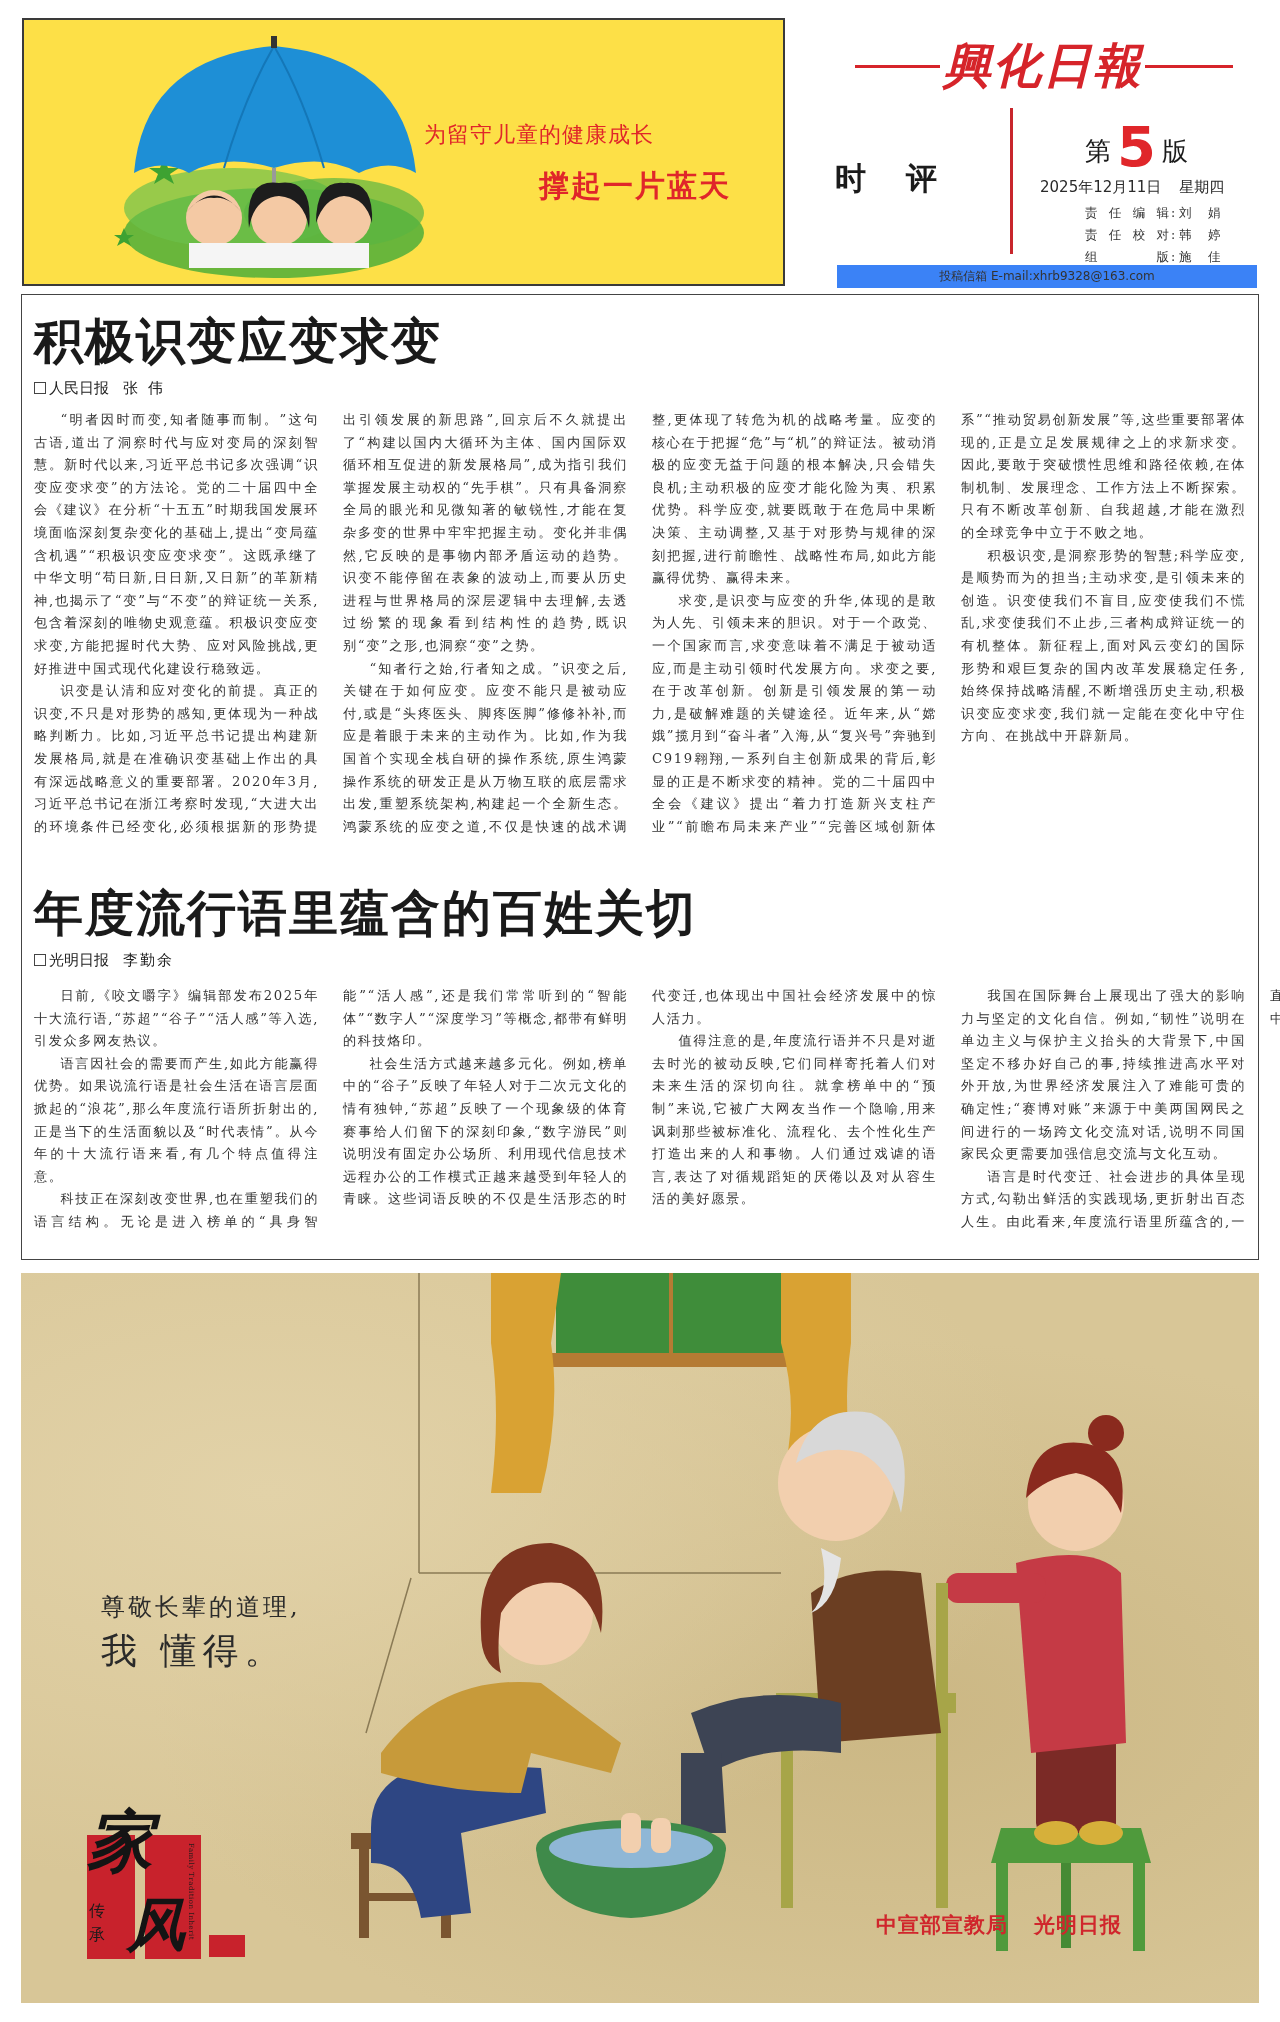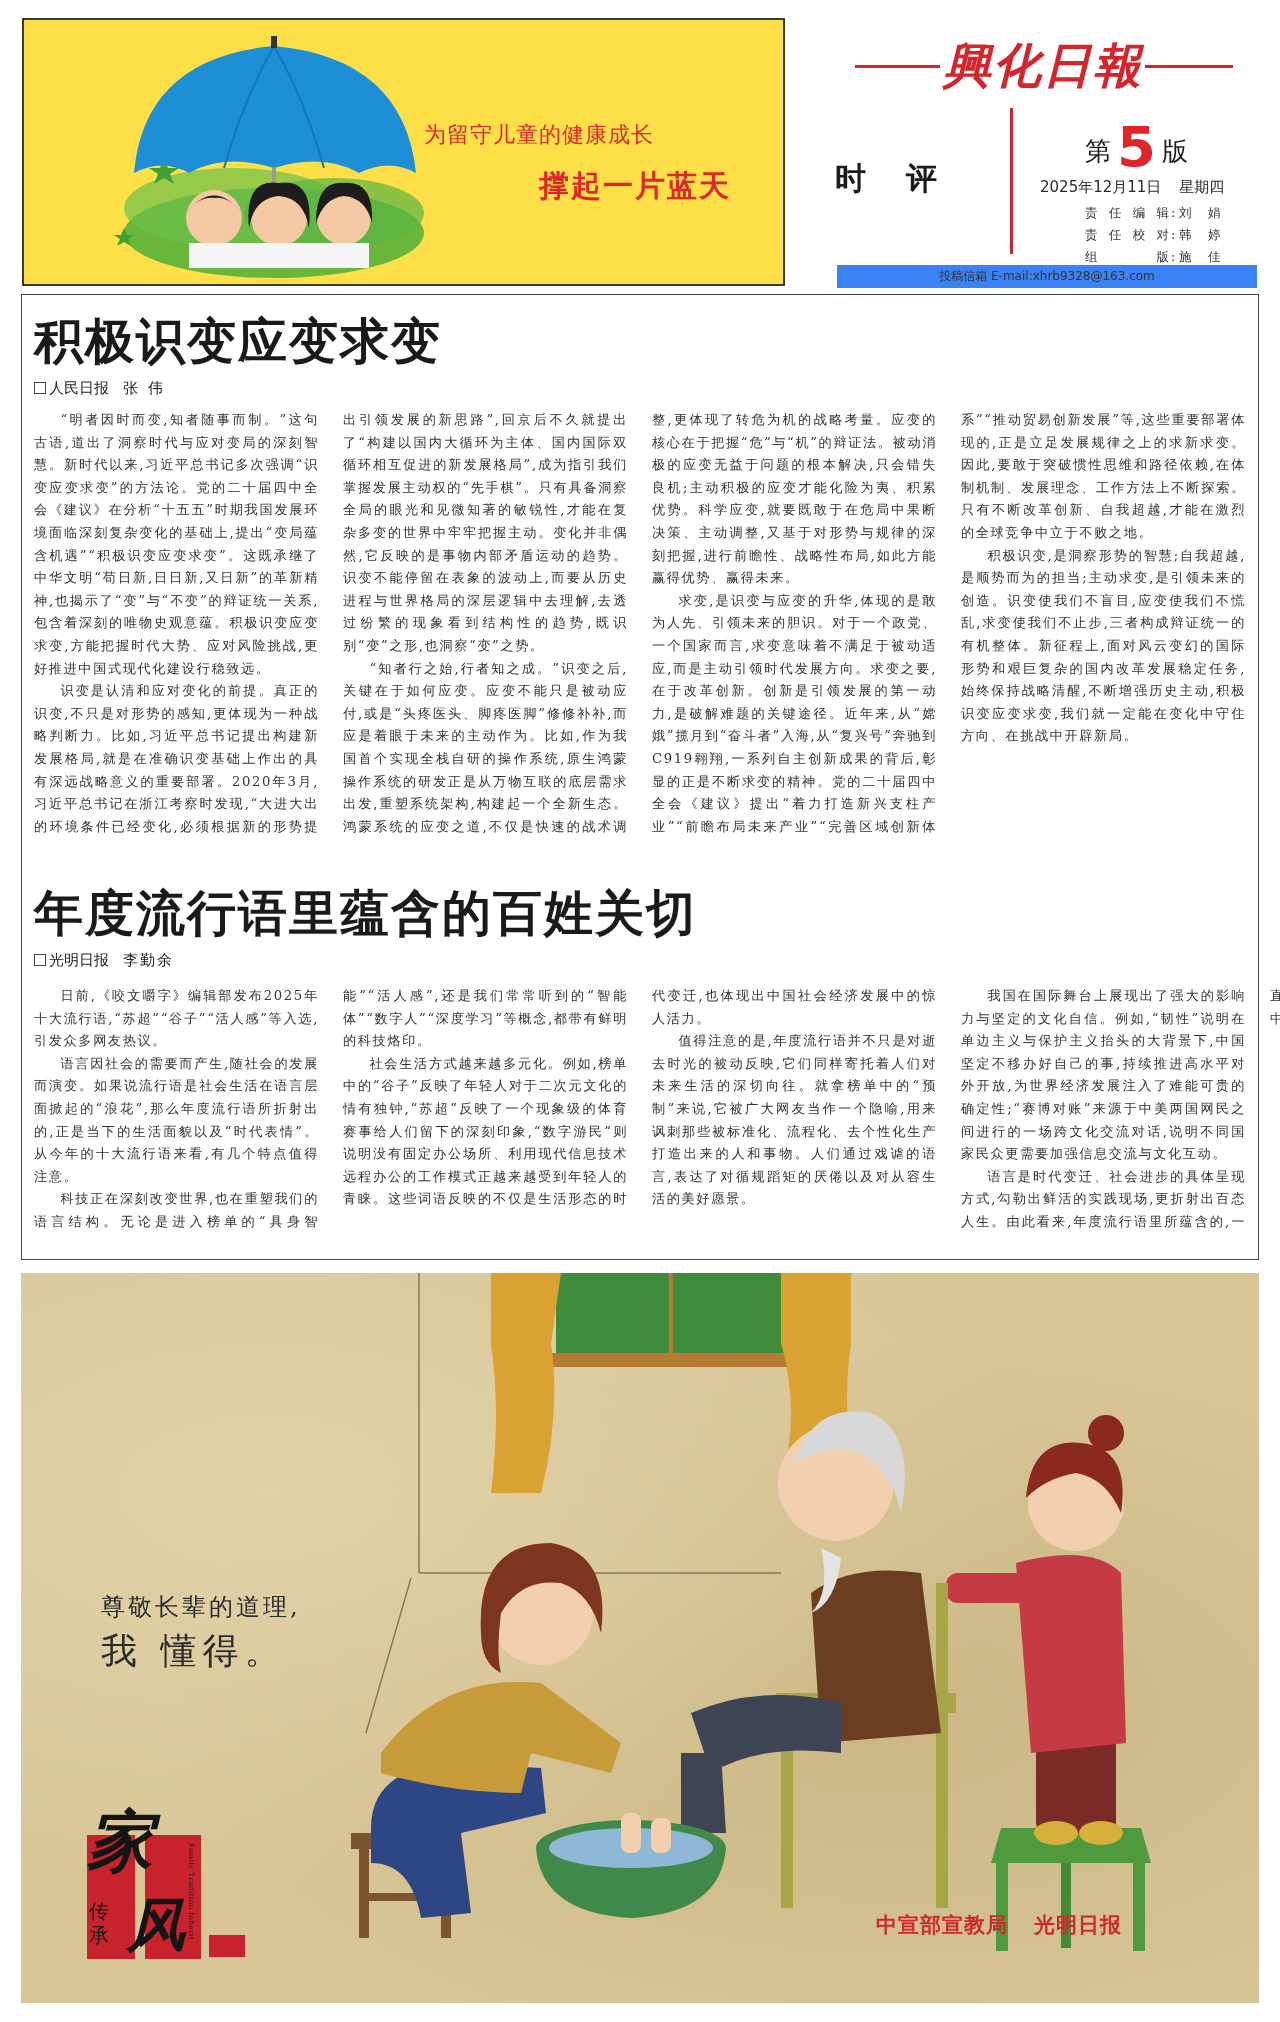--- a/index.html
+++ b/index.html
@@ -87,21 +87,21 @@
     position: absolute; left: 80px; top: 318px; font-family: "DejaVu Serif", serif; color: #2a2a2a;
   }
   .caption .l1 { font-size: 24px; letter-spacing: 3px; }
   .caption .l2 { font-size: 36px; letter-spacing: 6px; margin-top: 4px; }
   .seal { position: absolute; left: 66px; top: 530px; width: 175px; height: 165px; }
   .seal .red-a { position: absolute; left: 0; top: 32px; width: 48px; height: 124px; background: #c8222c; }
   .seal .red-b { position: absolute; left: 58px; top: 32px; width: 56px; height: 124px; background: #c8222c; }
   .seal .red-c { position: absolute; left: 122px; top: 132px; width: 36px; height: 22px; background: #c8222c; }
   .seal .big1 { position: absolute; left: 0; top: -6px; font-size: 66px; font-weight: bold; font-style: italic; color: #141414; font-family: "DejaVu Serif", serif; }
   .seal .big2 { position: absolute; left: 40px; top: 84px; font-size: 58px; font-weight: bold; font-style: italic; color: #141414; font-family: "DejaVu Serif", serif; }
-  .seal .small { position: absolute; left: 2px; top: 96px; width: 20px; font-size: 20px; line-height: 24px; color: #1a1a1a; font-family: "DejaVu Serif", serif; }
+  .seal .small { position: absolute; left: 2px; top: 96px; width: 20px; font-size: 16px; line-height: 24px; color: #1a1a1a; font-family: "DejaVu Serif", serif; }
   .seal .vert { position: absolute; left: 100px; top: 40px; writing-mode: vertical-rl; font-size: 7px; color: #2a1a1a; font-family: "DejaVu Serif", serif; letter-spacing: 0.5px; }
   .credits {
     position: absolute; left: 855px; top: 638px; font-family: "DejaVu Serif", serif; font-weight: bold;
     font-size: 21px; color: #d0262c; letter-spacing: 1px; white-space: nowrap;
   }
   .credits span + span { margin-left: 26px; }
 </style>
 </head>
 <body>
 
@@ -157,30 +157,30 @@
 
   <div class="headline" style="top:14px;">积极识变应变求变</div>
   <div class="byline" style="top:84px;">
     <span class="box-mark"></span><span>人民日报</span><span class="author">张伟</span>
   </div>
   <div class="cols" style="top:114px; height:430px;">
     <p>“明者因时而变,知者随事而制。”这句古语,道出了洞察时代与应对变局的深刻智慧。新时代以来,习近平总书记多次强调“识变应变求变”的方法论。党的二十届四中全会《建议》在分析“十五五”时期我国发展环境面临深刻复杂变化的基础上,提出“变局蕴含机遇”“积极识变应变求变”。这既承继了中华文明“苟日新,日日新,又日新”的革新精神,也揭示了“变”与“不变”的辩证统一关系,包含着深刻的唯物史观意蕴。积极识变应变求变,方能把握时代大势、应对风险挑战,更好推进中国式现代化建设行稳致远。</p>
     <p>识变是认清和应对变化的前提。真正的识变,不只是对形势的感知,更体现为一种战略判断力。比如,习近平总书记提出构建新发展格局,就是在准确识变基础上作出的具有深远战略意义的重要部署。2020年3月,习近平总书记在浙江考察时发现,“大进大出的环境条件已经变化,必须根据新的形势提出引领发展的新思路”,回京后不久就提出了“构建以国内大循环为主体、国内国际双循环相互促进的新发展格局”,成为指引我们掌握发展主动权的“先手棋”。只有具备洞察全局的眼光和见微知著的敏锐性,才能在复杂多变的世界中牢牢把握主动。变化并非偶然,它反映的是事物内部矛盾运动的趋势。识变不能停留在表象的波动上,而要从历史进程与世界格局的深层逻辑中去理解,去透过纷繁的现象看到结构性的趋势,既识别“变”之形,也洞察“变”之势。</p>
     <p>“知者行之始,行者知之成。”识变之后,关键在于如何应变。应变不能只是被动应付,或是“头疼医头、脚疼医脚”修修补补,而应是着眼于未来的主动作为。比如,作为我国首个实现全栈自研的操作系统,原生鸿蒙操作系统的研发正是从万物互联的底层需求出发,重塑系统架构,构建起一个全新生态。鸿蒙系统的应变之道,不仅是快速的战术调整,更体现了转危为机的战略考量。应变的核心在于把握“危”与“机”的辩证法。被动消极的应变无益于问题的根本解决,只会错失良机;主动积极的应变才能化险为夷、积累优势。科学应变,就要既敢于在危局中果断决策、主动调整,又基于对形势与规律的深刻把握,进行前瞻性、战略性布局,如此方能赢得优势、赢得未来。</p>
     <p>求变,是识变与应变的升华,体现的是敢为人先、引领未来的胆识。对于一个政党、一个国家而言,求变意味着不满足于被动适应,而是主动引领时代发展方向。求变之要,在于改革创新。创新是引领发展的第一动力,是破解难题的关键途径。近年来,从“嫦娥”揽月到“奋斗者”入海,从“复兴号”奔驰到C919翱翔,一系列自主创新成果的背后,彰显的正是不断求变的精神。党的二十届四中全会《建议》提出“着力打造新兴支柱产业”“前瞻布局未来产业”“完善区域创新体系”“推动贸易创新发展”等,这些重要部署体现的,正是立足发展规律之上的求新求变。因此,要敢于突破惯性思维和路径依赖,在体制机制、发展理念、工作方法上不断探索。只有不断改革创新、自我超越,才能在激烈的全球竞争中立于不败之地。</p>
-    <p>积极识变,是洞察形势的智慧;自我超越,是顺势而为的担当;主动求变,是引领未来的创造。识变使我们不盲目,应变使我们不慌乱,求变使我们不止步,三者构成辩证统一的有机整体。新征程上,面对风云变幻的国际形势和艰巨复杂的国内改革发展稳定任务,始终保持战略清醒,不断增强历史主动,积极识变应变求变,我们就一定能在变化中守住方向、在挑战中开辟新局。</p>
+    <p>积极识变,是洞察形势的智慧;科学应变,是顺势而为的担当;主动求变,是引领未来的创造。识变使我们不盲目,应变使我们不慌乱,求变使我们不止步,三者构成辩证统一的有机整体。新征程上,面对风云变幻的国际形势和艰巨复杂的国内改革发展稳定任务,始终保持战略清醒,不断增强历史主动,积极识变应变求变,我们就一定能在变化中守住方向、在挑战中开辟新局。</p>
   </div>
 
   <div class="headline" style="top:586px;">年度流行语里蕴含的百姓关切</div>
   <div class="byline" style="top:656px;">
     <span class="box-mark"></span><span>光明日报</span><span class="author" style="letter-spacing:2px;">李勤余</span>
   </div>
   <div class="cols" style="top:690px; height:270px;">
     <p>日前,《咬文嚼字》编辑部发布2025年十大流行语,“苏超”“谷子”“活人感”等入选,引发众多网友热议。</p>
-    <p>语言因社会的需要而产生,随社会的发展而演变。如果说流行语是社会生活在语言层面掀起的“浪花”,那么年度流行语所折射出的,正是当下的生活面貌以及“时代表情”。从今年的十大流行语来看,有几个特点值得注意。</p>
+    <p>语言因社会的需要而产生,如此方能赢得优势。如果说流行语是社会生活在语言层面掀起的“浪花”,那么年度流行语所折射出的,正是当下的生活面貌以及“时代表情”。从今年的十大流行语来看,有几个特点值得注意。</p>
     <p>科技正在深刻改变世界,也在重塑我们的语言结构。无论是进入榜单的“具身智能”“活人感”,还是我们常常听到的“智能体”“数字人”“深度学习”等概念,都带有鲜明的科技烙印。</p>
     <p>社会生活方式越来越多元化。例如,榜单中的“谷子”反映了年轻人对于二次元文化的情有独钟,“苏超”反映了一个现象级的体育赛事给人们留下的深刻印象,“数字游民”则说明没有固定办公场所、利用现代信息技术远程办公的工作模式正越来越受到年轻人的青睐。这些词语反映的不仅是生活形态的时代变迁,也体现出中国社会经济发展中的惊人活力。</p>
     <p>值得注意的是,年度流行语并不只是对逝去时光的被动反映,它们同样寄托着人们对未来生活的深切向往。就拿榜单中的“预制”来说,它被广大网友当作一个隐喻,用来讽刺那些被标准化、流程化、去个性化生产打造出来的人和事物。人们通过戏谑的语言,表达了对循规蹈矩的厌倦以及对从容生活的美好愿景。</p>
     <p>我国在国际舞台上展现出了强大的影响力与坚定的文化自信。例如,“韧性”说明在单边主义与保护主义抬头的大背景下,中国坚定不移办好自己的事,持续推进高水平对外开放,为世界经济发展注入了难能可贵的确定性;“赛博对账”来源于中美两国网民之间进行的一场跨文化交流对话,说明不同国家民众更需要加强信息交流与文化互动。</p>
     <p>语言是时代变迁、社会进步的具体呈现方式,勾勒出鲜活的实践现场,更折射出百态人生。由此看来,年度流行语里所蕴含的,一直都是老百姓的现实关切,也一直都是全体中国人共同的心声和期盼。</p>
   </div>
 </div>
 
 <div class="illustration">
   <svg width="1238" height="730" viewBox="0 0 1238 730">

